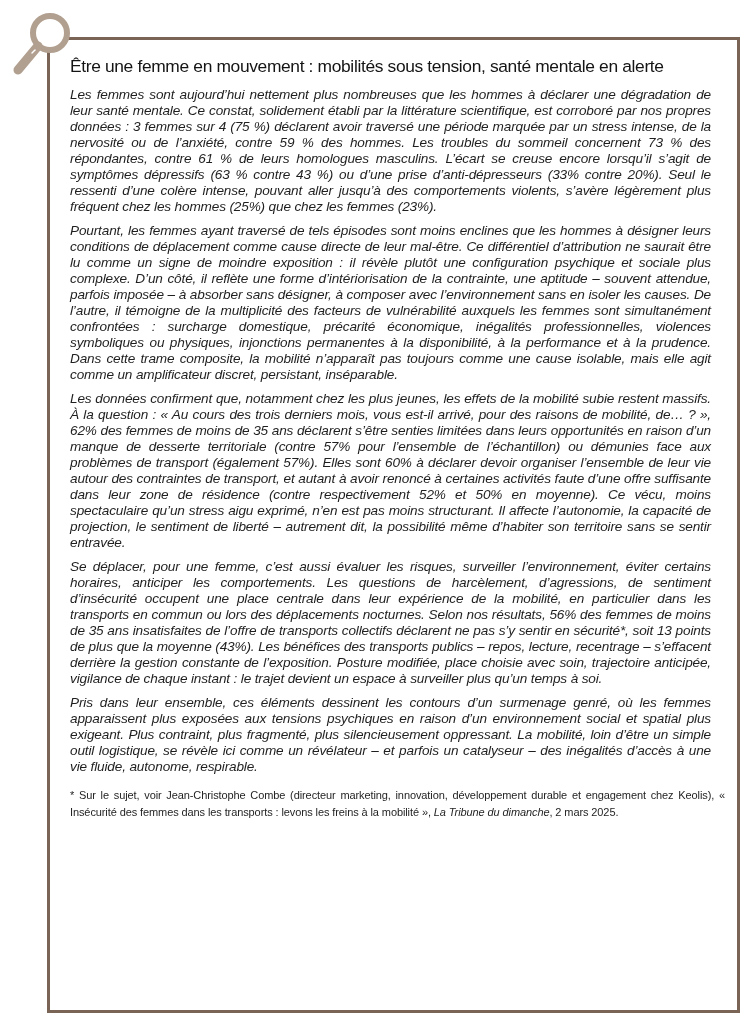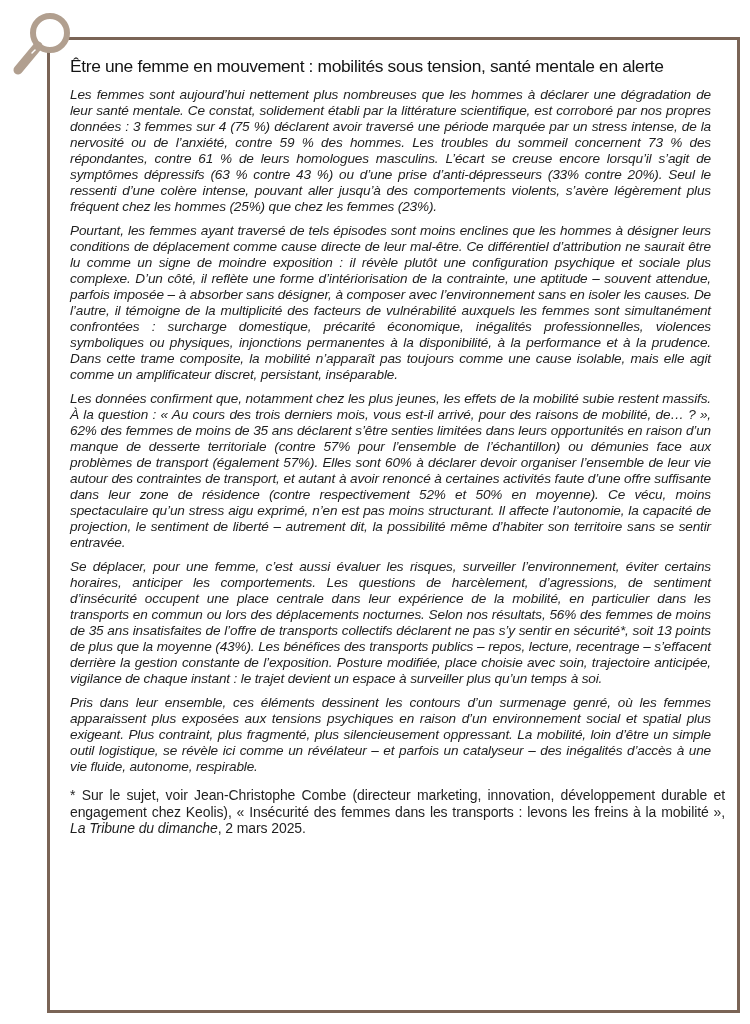--- a/index.html
+++ b/index.html
@@ -10,21 +10,21 @@
   }
   .magnifier { position: absolute; left: 6px; top: 6px; width: 76px; height: 76px; z-index: 2; }
   .content { position: absolute; left: 70px; top: 56px; width: 655px; }
   h1 {
     font-size: 17.4px; font-weight: normal; margin: 0 0 10px 0; letter-spacing: -0.35px; color: #141414; white-space: nowrap;
   }
   p.body {
     font-size: 13.6px; line-height: 16px; margin: 0 14px 8px 0; text-align: justify; letter-spacing: -0.15px; font-style: italic;
   }
   p.note {
-    font-size: 14px; line-height: 16.5px; margin: 12px 0 0 0; text-align: justify; letter-spacing: -0.1px;
+    font-size: 11px; line-height: 16.5px; margin: 12px 0 0 0; text-align: justify; letter-spacing: -0.1px;
   }
   p.note .italic { font-style: italic; }
 </style>
 </head>
 <body>
 
 <svg class="magnifier" viewBox="0 0 76 76">
   <circle cx="44" cy="27" r="17" fill="#ffffff" stroke="#b19f8f" stroke-width="6"></circle>
   <line x1="32" y1="40" x2="12" y2="64" stroke="#b19f8f" stroke-width="9" stroke-linecap="round"></line>
   <line x1="29" y1="44" x2="26" y2="47" stroke="#ffffff" stroke-width="1.5" stroke-linecap="round"></line>

